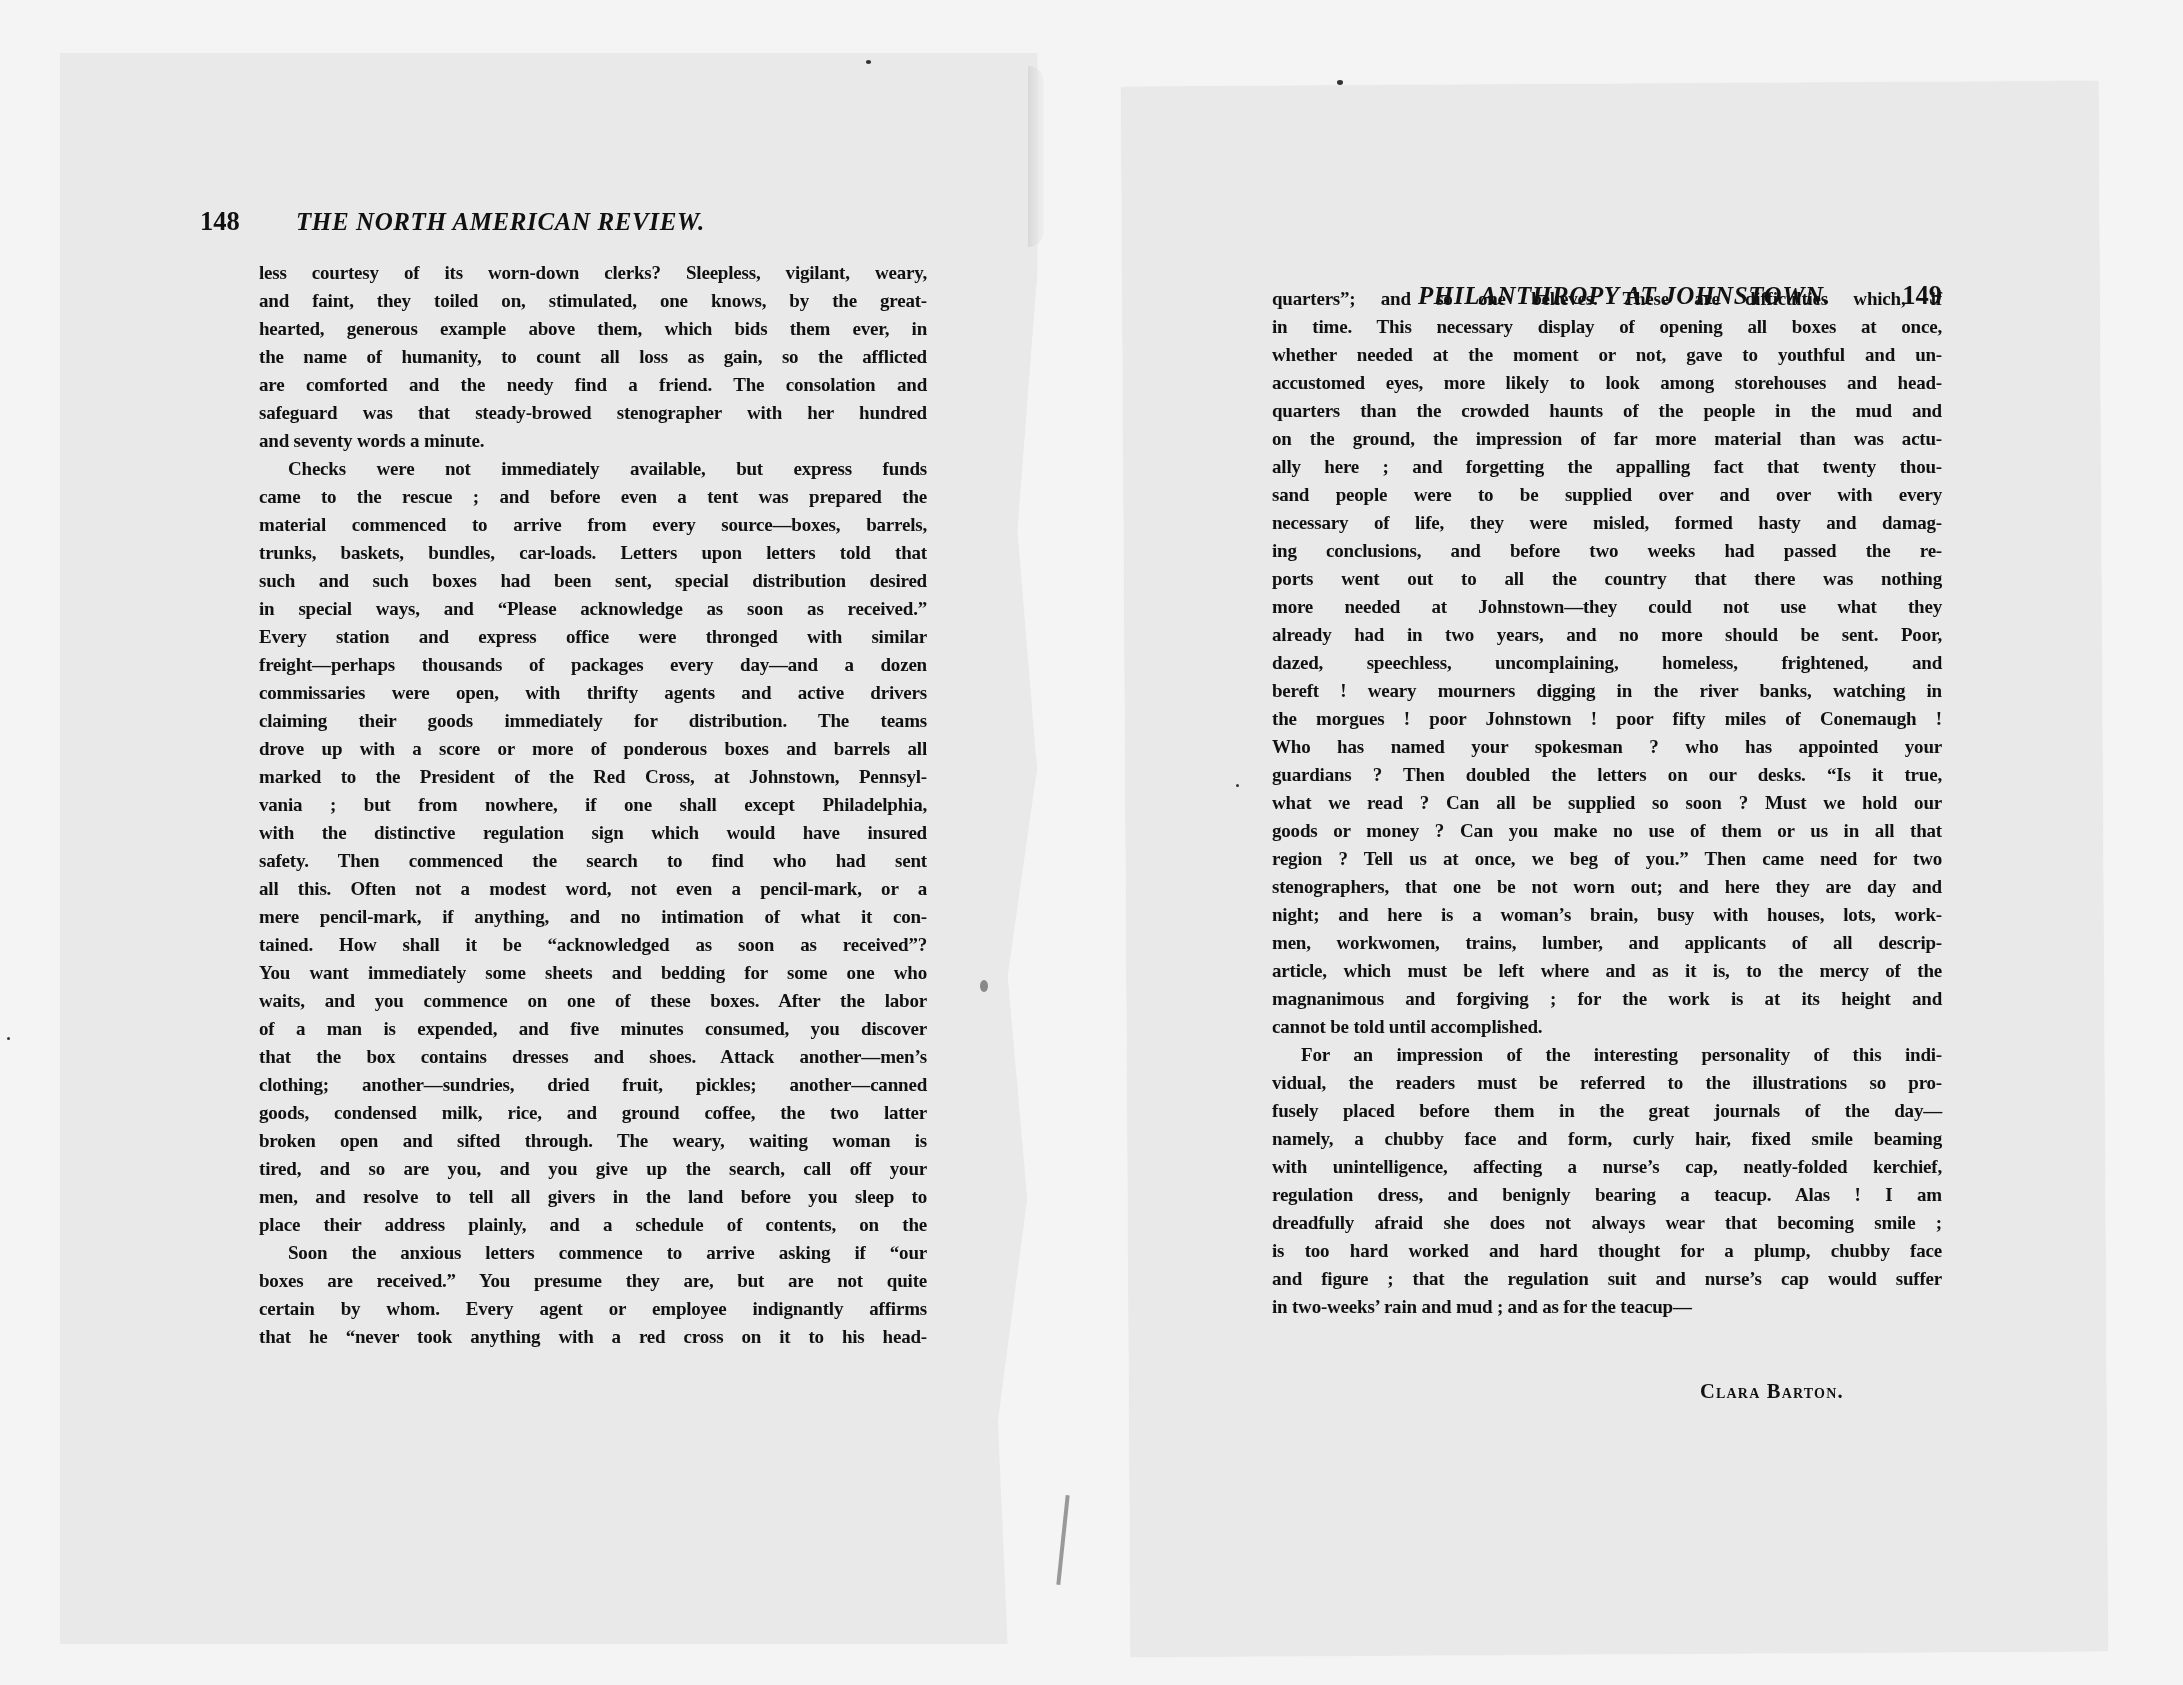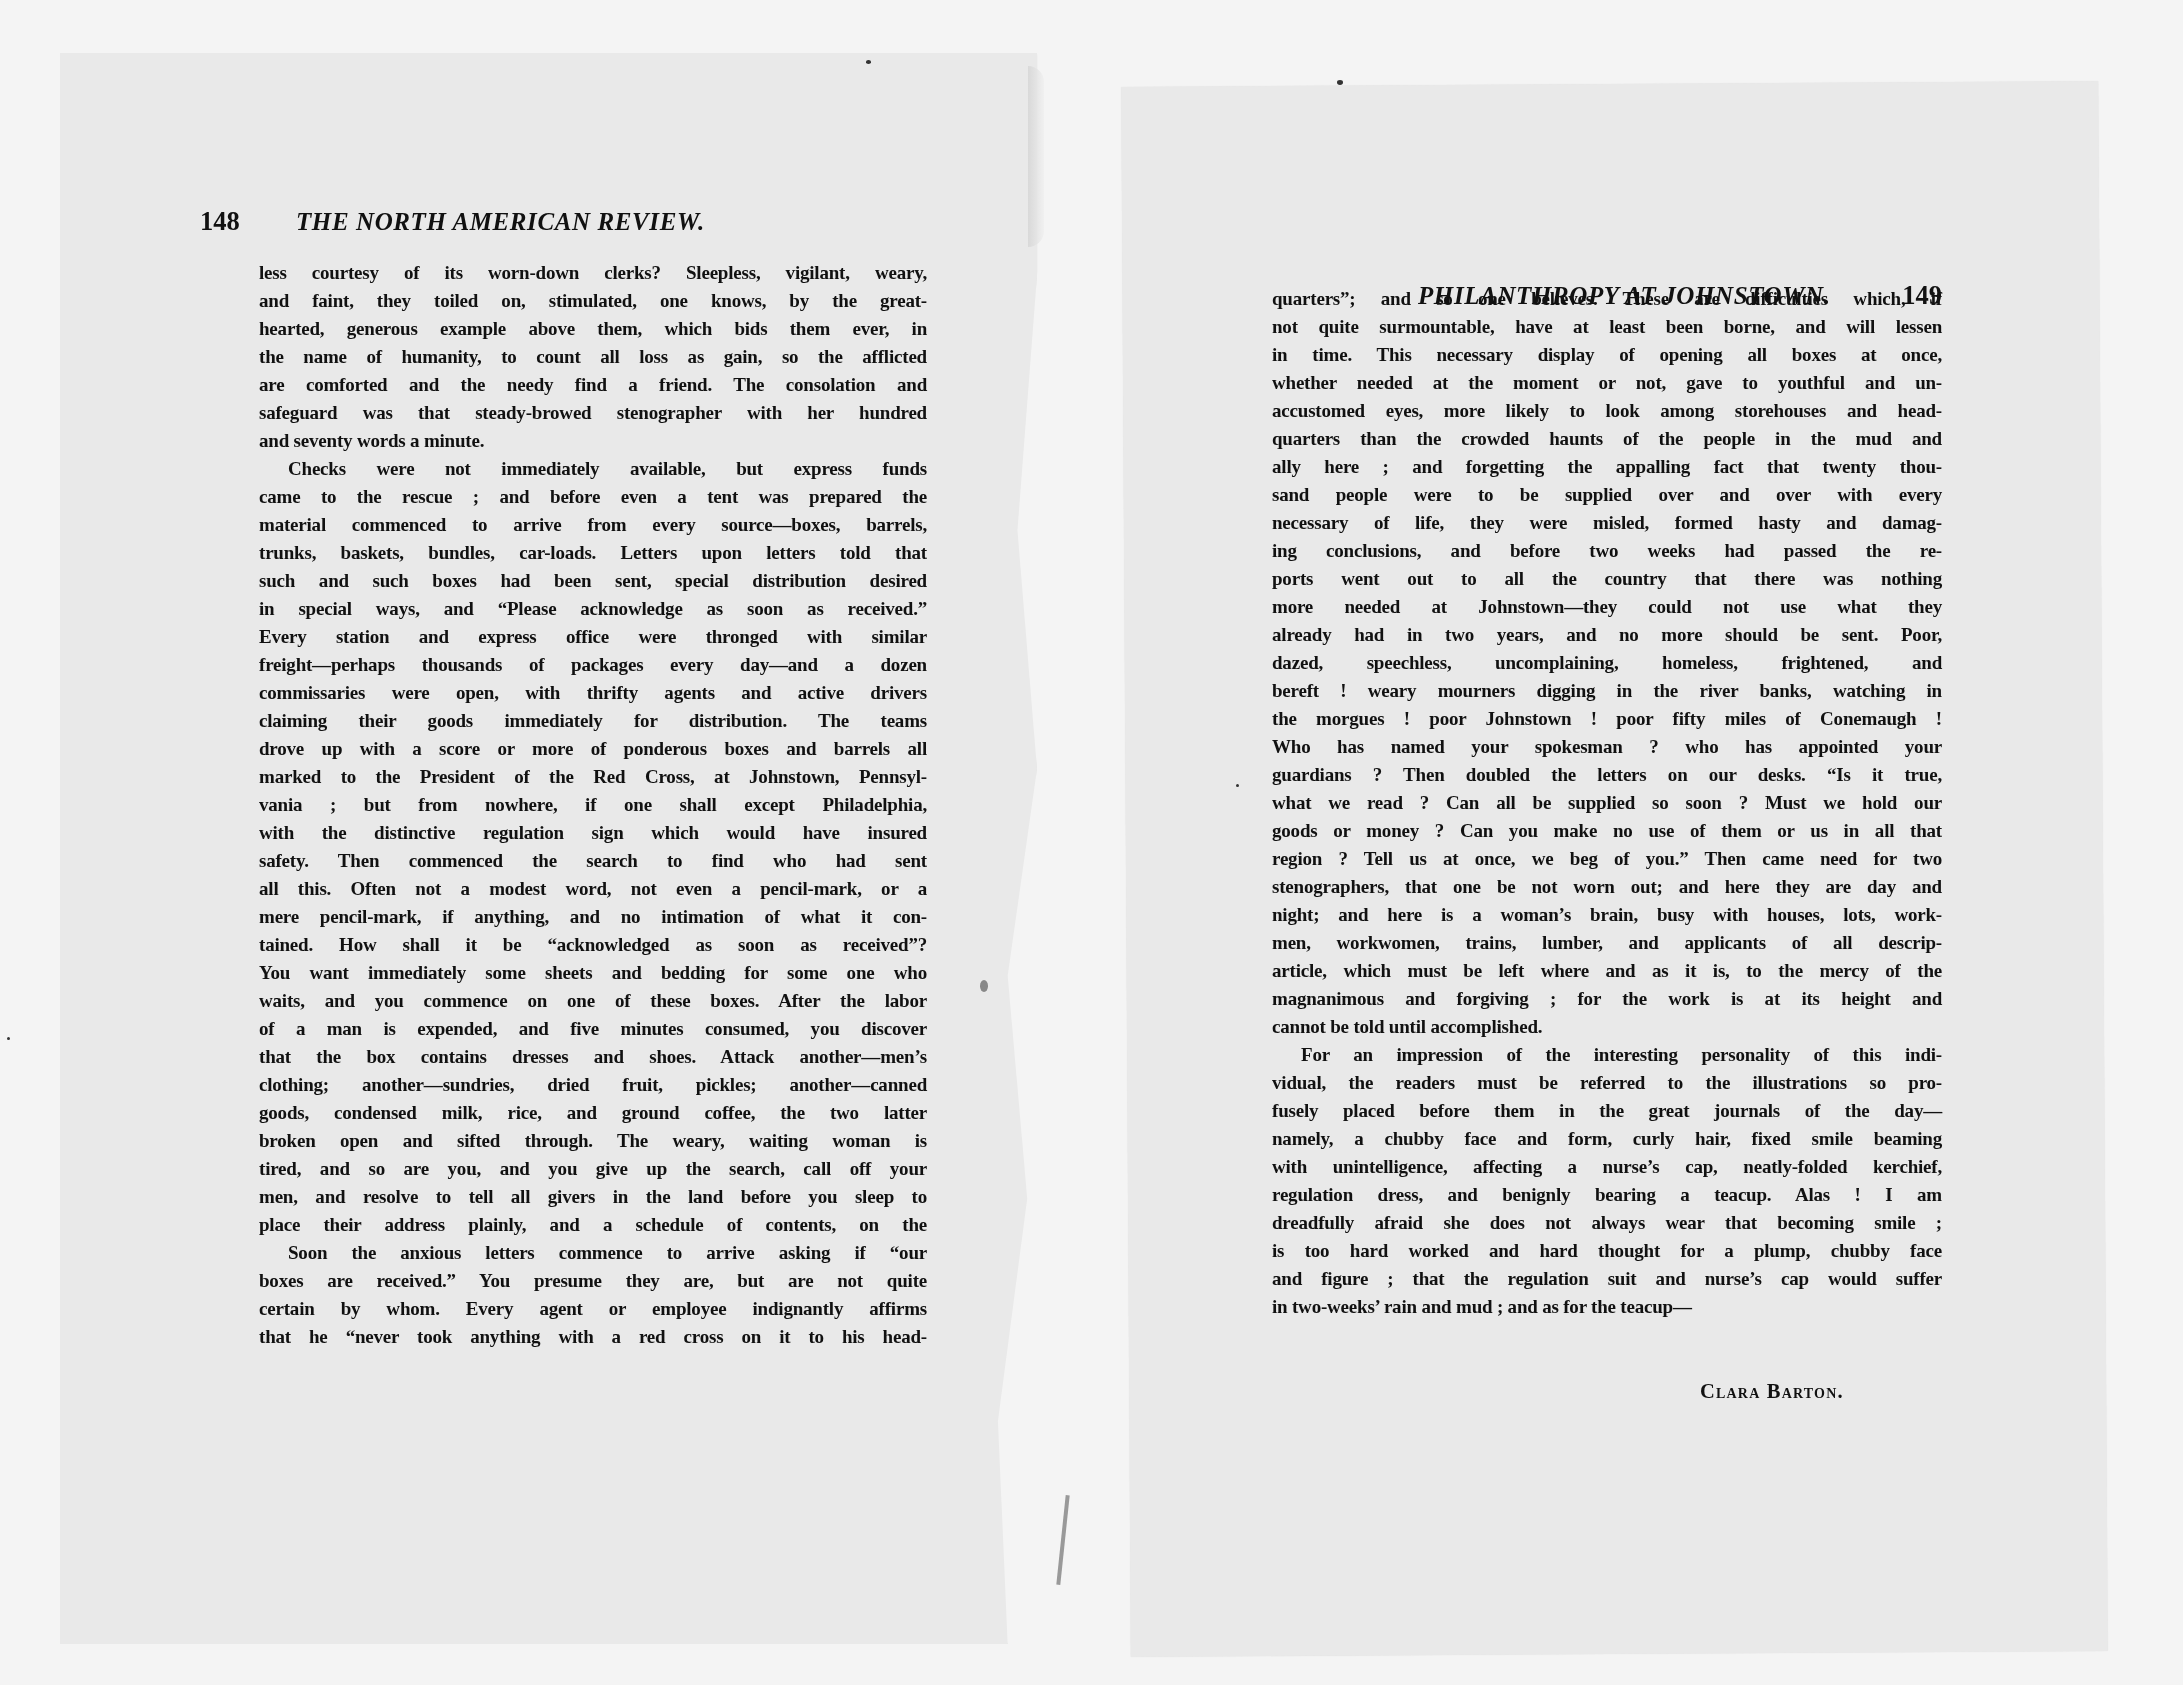--- a/index.html
+++ b/index.html
@@ -185,25 +185,25 @@
 
 <div class="page page-right"></div>
 
 <div class="running-head right-head">
   <span class="title">PHILANTHROPY AT JOHNSTOWN.</span>
   <span class="pg">149</span>
 </div>
 
 <div class="text-block right-text" id="right-text">
     <span class="line">quarters”; and so one believes. These are difficulties which, if</span>
-    <span class="line">not quite surmountable, have at least been borne, and will lessen</span>
     <span class="line">in time. This necessary display of opening all boxes at once,</span>
     <span class="line">whether needed at the moment or not, gave to youthful and un-</span>
     <span class="line">accustomed eyes, more likely to look among storehouses and head-</span>
     <span class="line">quarters than the crowded haunts of the people in the mud and</span>
+    <span class="line">on the ground, the impression of far more material than was actu-</span>
     <span class="line">ally here ; and forgetting the appalling fact that twenty thou-</span>
     <span class="line">sand people were to be supplied over and over with every</span>
     <span class="line">necessary of life, they were misled, formed hasty and damag-</span>
     <span class="line">ing conclusions, and before two weeks had passed the re-</span>
     <span class="line">ports went out to all the country that there was nothing</span>
     <span class="line">more needed at Johnstown—they could not use what they</span>
     <span class="line">already had in two years, and no more should be sent. Poor,</span>
     <span class="line">dazed, speechless, uncomplaining, homeless, frightened, and</span>
     <span class="line">bereft ! weary mourners digging in the river banks, watching in</span>
     <span class="line">the morgues ! poor Johnstown ! poor fifty miles of Conemaugh !</span>

